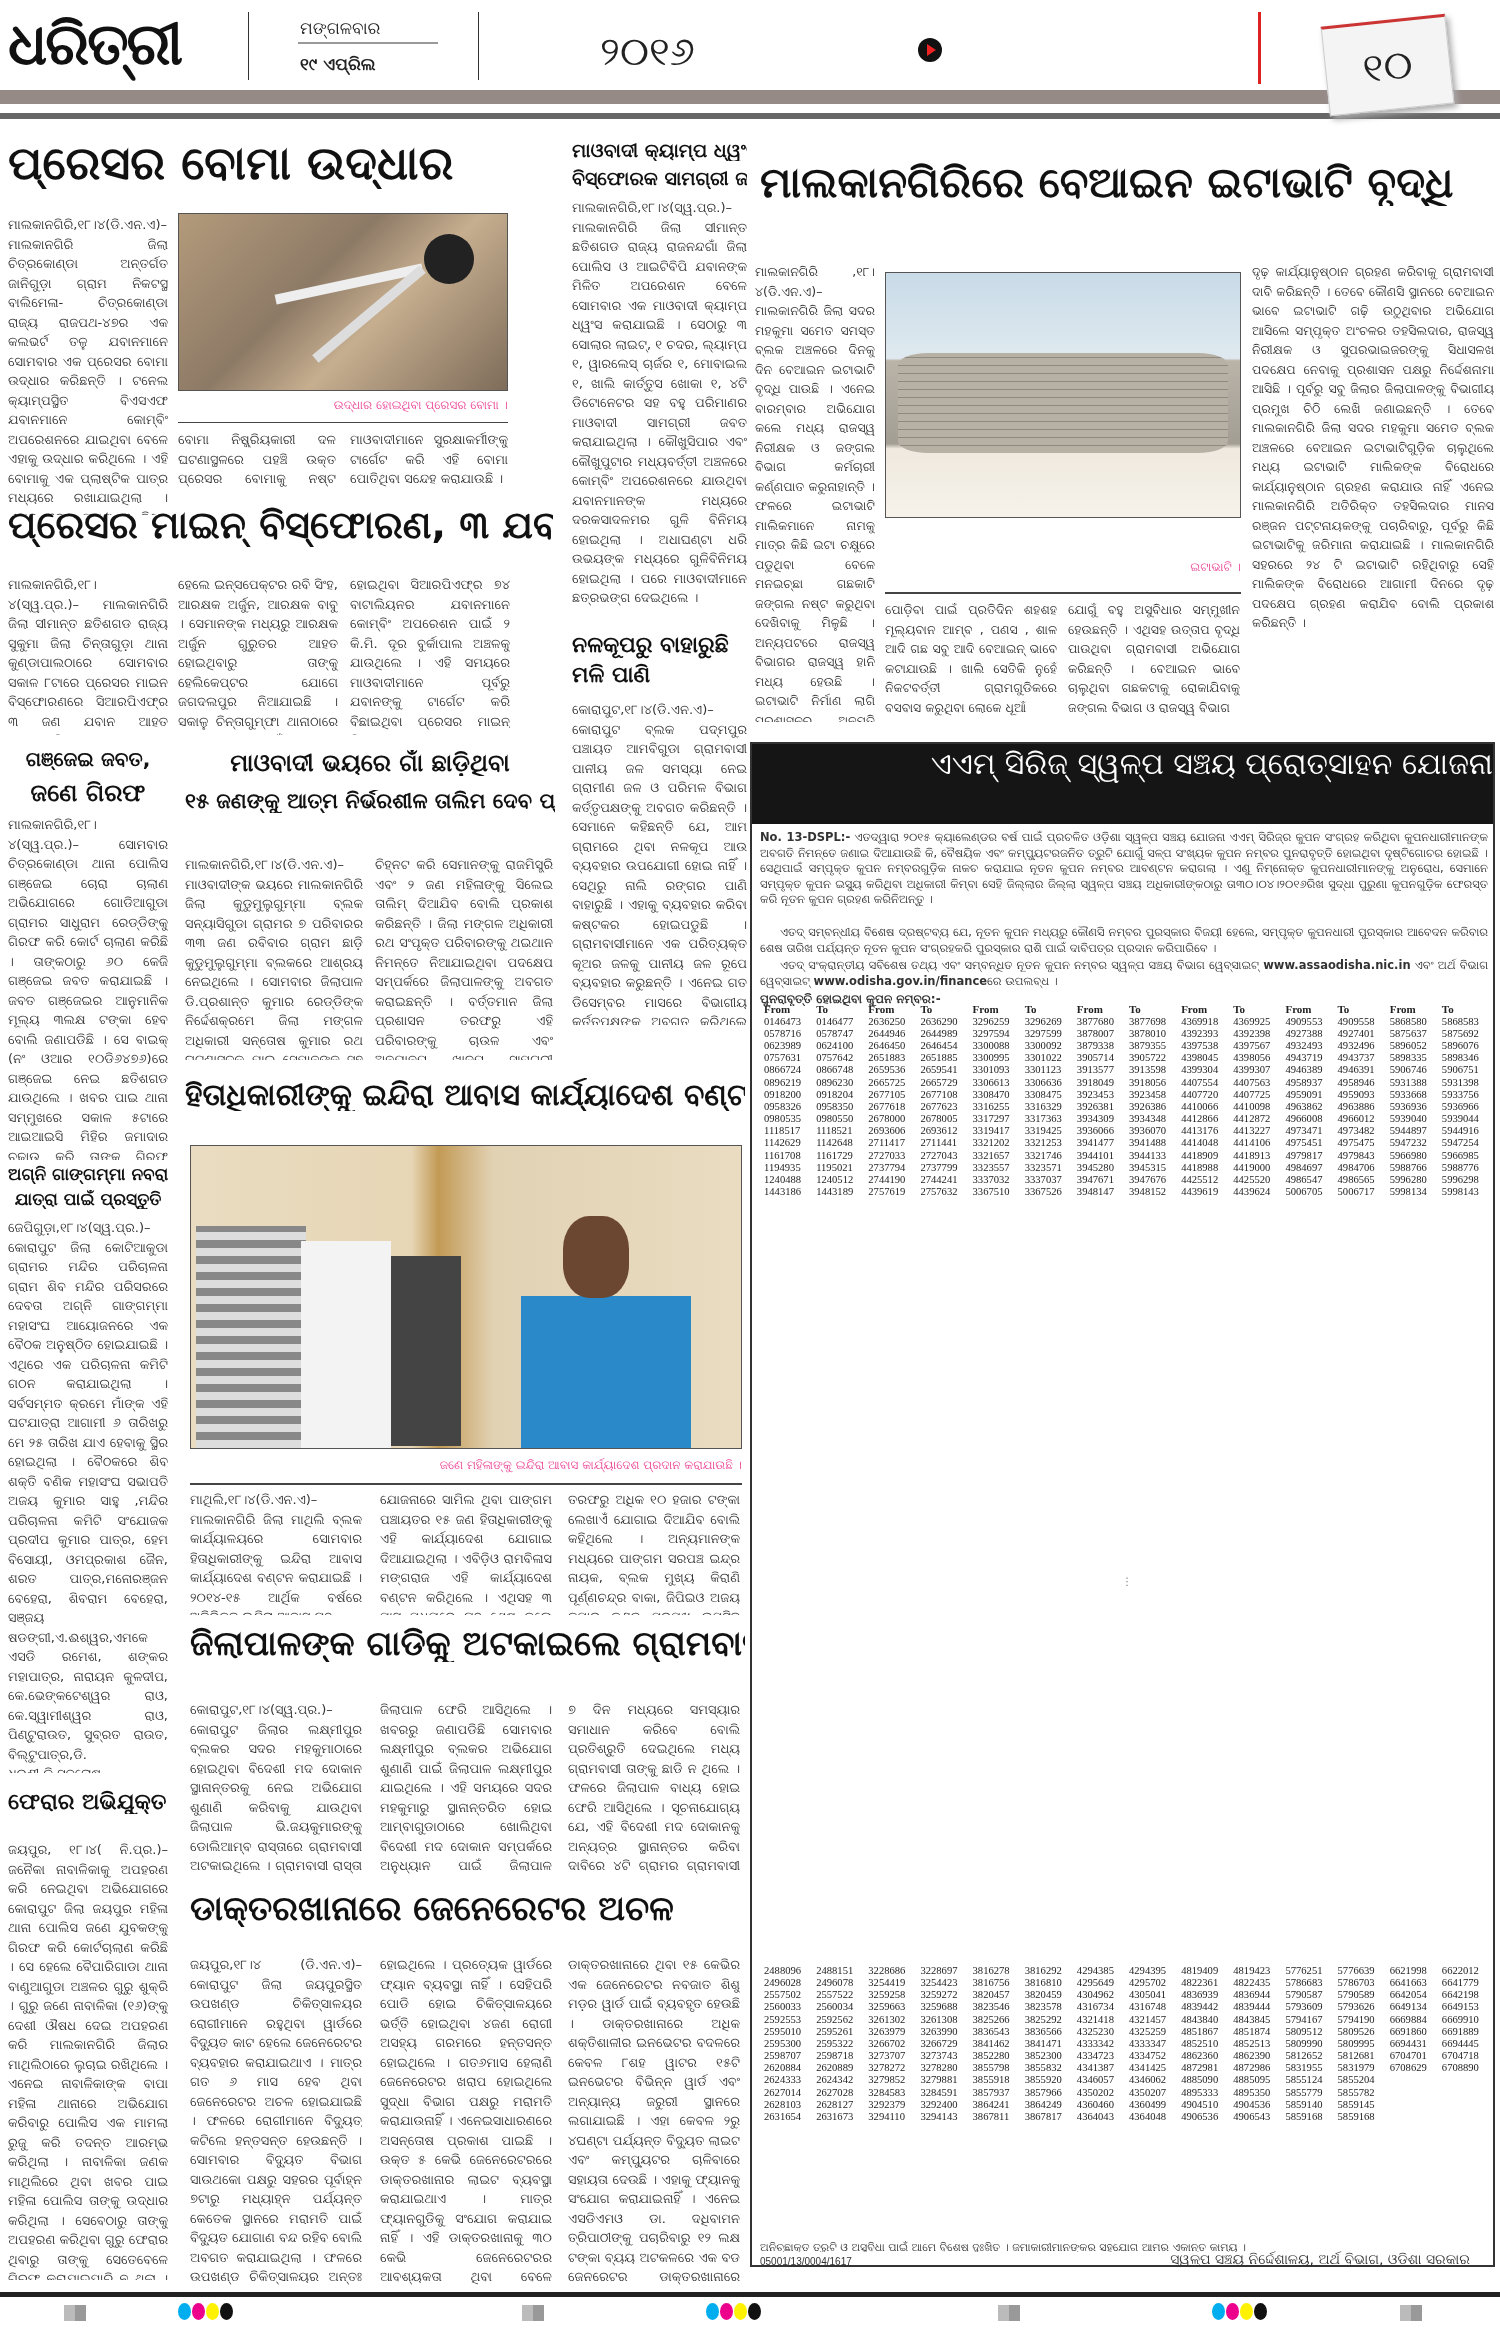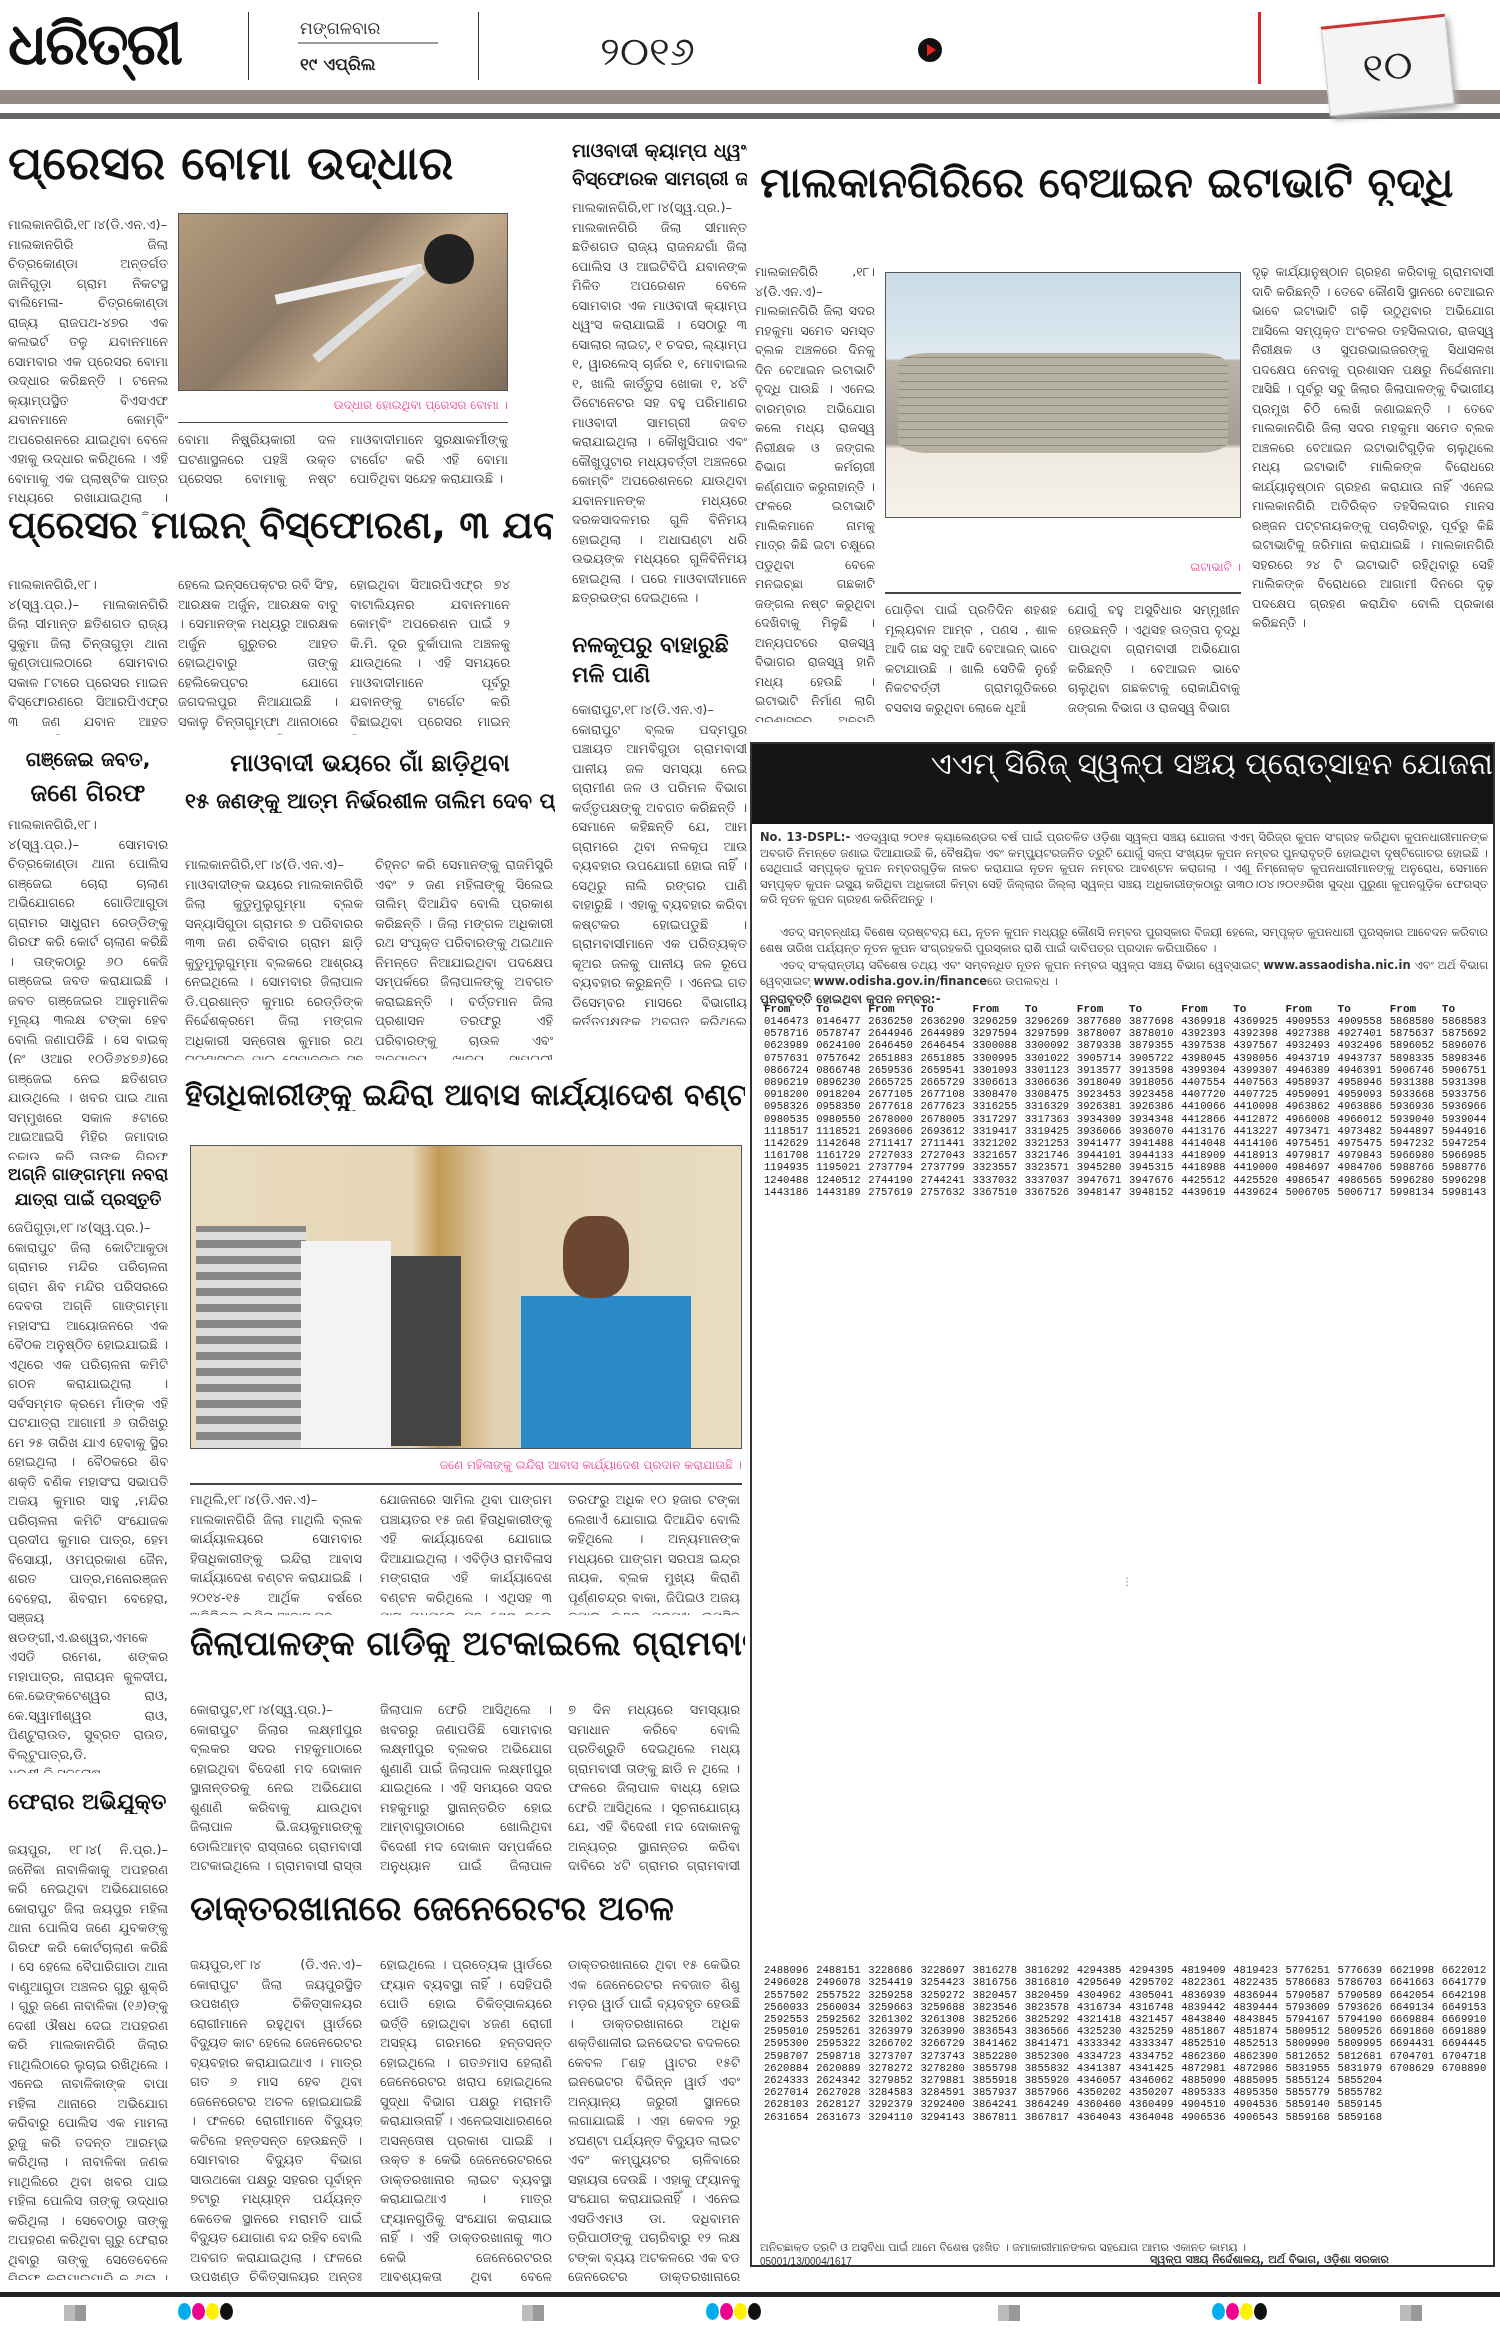--- a/index.html
+++ b/index.html
@@ -19,21 +19,21 @@
 .pageno{left:1325px;top:20px;width:125px;height:90px;background:#f4f4f4;border:1px solid #ccc;border-top:3px solid #c33;transform:rotate(-6deg);box-shadow:3px 4px 6px #aaa;font-size:40px;text-align:center;line-height:86px}
 .band1{left:0;top:90px;width:1500px;height:14px;background:#968a87}
 .band2{left:0;top:113px;width:1500px;height:6px;background:#666}
 h1,h2{font-weight:bold;color:#111;line-height:1.1;position:absolute;white-space:nowrap;overflow:hidden}
 .txt{position:absolute;font-size:13px;line-height:19.5px;color:#333;text-align:justify;overflow:hidden}
 .photo{position:absolute;border:1px solid #555;overflow:hidden}
 .cap{position:absolute;font-size:12px;text-align:right;color:#ec4899}
 .rule{position:absolute;height:2px;background:#444}
 .notice{left:750px;top:742px;width:745px;height:1525px;border:2px solid #333}
 .notice-head{left:752px;top:744px;width:741px;height:80px;background:#151515;color:#fff;text-align:right;font-weight:normal;font-size:30px;line-height:40px}
-.coupon{position:absolute;left:762px;top:1003px;width:730px;font-family:Liberation Mono, monospace;font-size:10.6px;border-collapse:collapse;color:#222}
+.coupon{position:absolute;left:762px;top:1003px;width:730px;font-family:Liberation Serif, serif;font-size:10.6px;border-collapse:collapse;color:#222}
 .coupon th{font-weight:bold;font-size:11px;text-align:left;padding:0 2px;height:12px}
 .coupon td{padding:0 2px;height:12.2px;white-space:nowrap}
 .bottom-rule{left:0;top:2292px;width:1500px;height:5px;background:#222}
 .reg{position:absolute;top:2303px}
 .dot{display:inline-block;width:13px;height:17px;border-radius:50%;margin-right:1px}
 .greyblk{position:absolute;top:2305px;width:22px;height:16px;background:linear-gradient(90deg,#bbb 50%,#999 50%)}
 </style>
 </head>
 <body>
 
@@ -603,21 +603,21 @@
         <td>4906543</td>
         <td>5859168</td>
         <td>5859168</td>
         <td></td>
         <td></td>
       </tr>
     </tbody>
 </table>
 <div class="txt" style="left:760px;top:2238px;width:600px;height:14px;font-size:11px">ଅନିଚ୍ଛାକୃତ ତ୍ରୁଟି ଓ ଅସୁବିଧା ପାଇଁ ଆମେ ବିଶେଷ ଦୁଃଖିତ । ଜମାକାରୀମାନଙ୍କର ସହଯୋଗ ଆମର ଏକାନ୍ତ କାମ୍ୟ ।</div>
 <div class="txt" style="left:760px;top:2252px;width:200px;height:14px;font-size:10px;font-family:'Liberation Sans',sans-serif">05001/13/0004/1617</div>
-<div class="txt" style="left:1150px;top:2250px;width:340px;height:16px;font-size:11px;font-weight:bold;text-align:left">ସ୍ୱଳ୍ପ ସଞ୍ଚୟ ନିର୍ଦ୍ଦେଶାଳୟ, ଅର୍ଥ ବିଭାଗ, ଓଡ଼ିଶା ସରକାର</div>
+<div class="txt" style="left:1150px;top:2250px;width:340px;height:16px;font-size:14px;font-weight:normal;text-align:center">ସ୍ୱଳ୍ପ ସଞ୍ଚୟ ନିର୍ଦ୍ଦେଶାଳୟ, ଅର୍ଥ ବିଭାଗ, ଓଡ଼ିଶା ସରକାର</div>
 
 <div class="abs bottom-rule"></div>
 <div class="greyblk" style="left:64px"></div>
 <div class="reg" style="left:178px"><span class="dot" style="background:#00aeef"></span><span class="dot" style="background:#ec008c"></span><span class="dot" style="background:#fff200"></span><span class="dot" style="background:#111"></span></div>
 <div class="greyblk" style="left:522px"></div>
 <div class="reg" style="left:706px"><span class="dot" style="background:#00aeef"></span><span class="dot" style="background:#ec008c"></span><span class="dot" style="background:#fff200"></span><span class="dot" style="background:#111"></span></div>
 <div class="greyblk" style="left:998px"></div>
 <div class="reg" style="left:1212px"><span class="dot" style="background:#00aeef"></span><span class="dot" style="background:#ec008c"></span><span class="dot" style="background:#fff200"></span><span class="dot" style="background:#111"></span></div>
 <div class="greyblk" style="left:1400px"></div>
 

